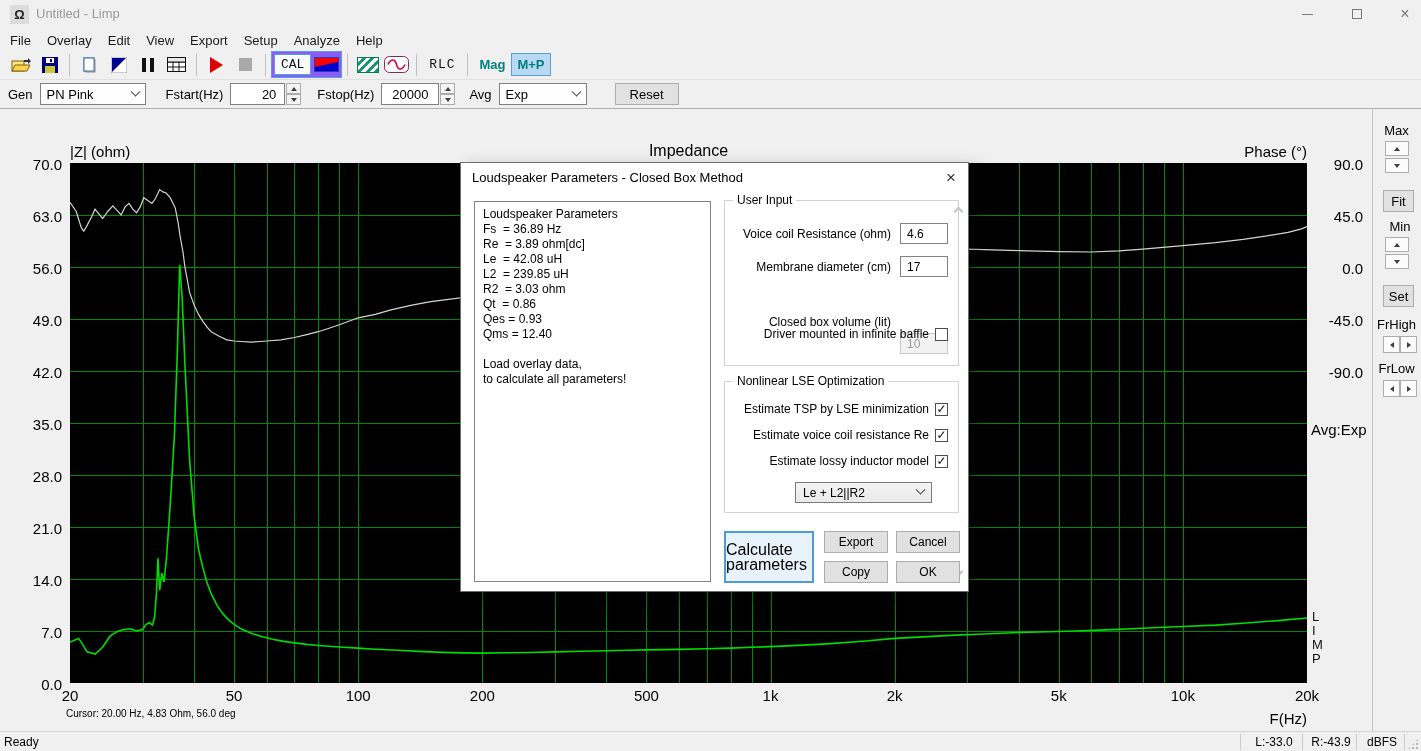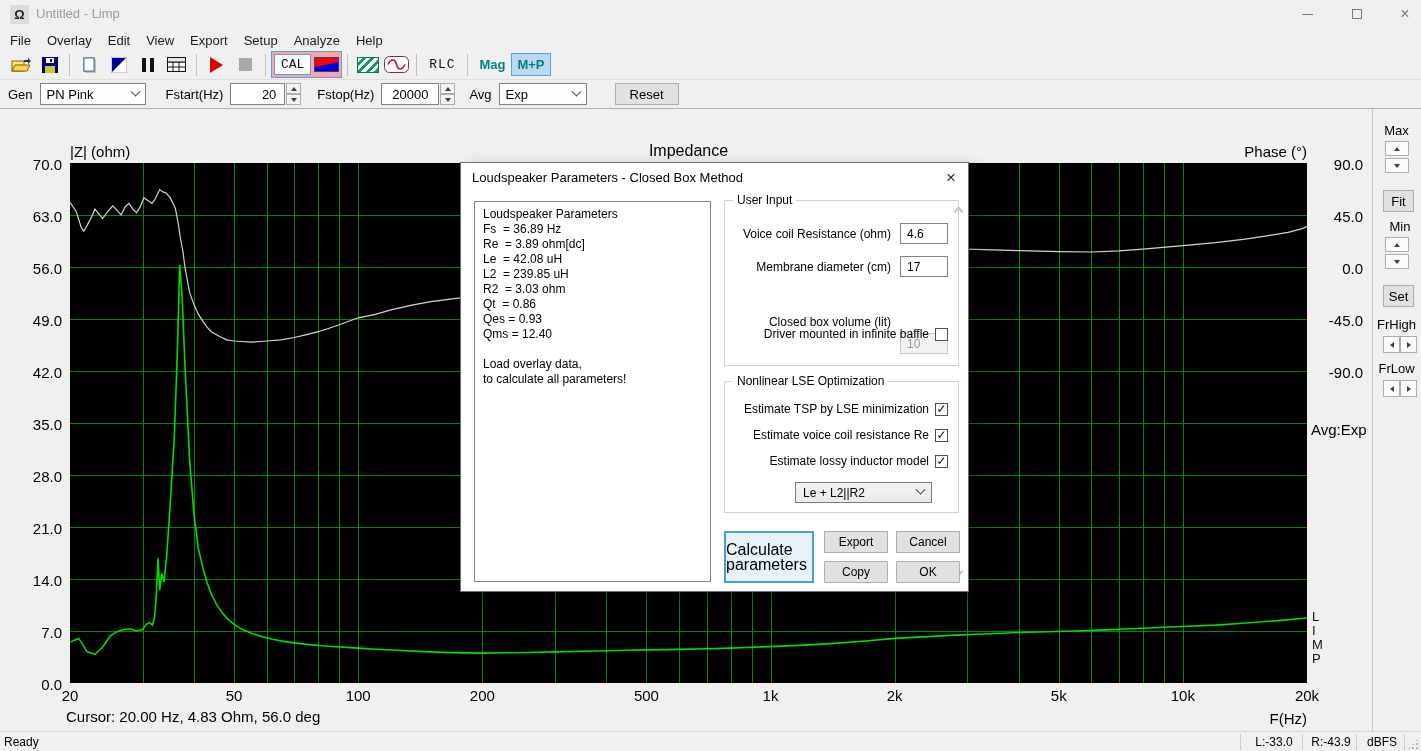--- a/index.html
+++ b/index.html
@@ -21,21 +21,21 @@
   .menubar { position:absolute; left:0; top:28px; width:100%; height:22px; background:#f0f0f0; display:flex; align-items:flex-end; padding-left:2px; }
   .menu-item { font-size:13px; color:#1a1a1a; padding:2px 8px; }
 
   
   .toolbar { position:absolute; left:0; top:50px; width:100%; height:30px; background:#f0f0f0; display:flex; align-items:center; padding-left:6px; border-bottom:1px solid #e0e0e0;}
   .tbtn { width:29px; height:25px; display:flex; align-items:center; justify-content:center; }
   .tsep { width:1px; height:22px; background:#c0c0c0; margin:0 5px; }
   .pause-bars { display:flex; gap:4px; } .pause-bars i { display:block; width:4px; height:14px; background:#111; }
   .play-tri { width:0; height:0; border-left:13px solid #e00000; border-top:8px solid transparent; border-bottom:8px solid transparent; }
   .stop-sq { width:13px; height:13px; background:#a9a9a9; }
-  .cal-group { display:flex; align-items:center; background:#fca5a5; border:1px solid #58a0dc; padding:1px 2px; height:27px; }
+  .cal-group { display:flex; align-items:center; background:#8b5cf6; border:1px solid #58a0dc; padding:1px 2px; height:27px; }
   .cal-btn { background:#f7fbfe; border:1px solid #58a0dc; padding:2px 6px; font-family:"Liberation Mono", monospace; font-size:13px; color:#111; margin-right:3px;}
   .redblue { width:25px; height:15px; background:linear-gradient(168deg,#ff0000 46%,#0000cc 54%); border:1px solid #2244aa; }
   .gicon { width:22px; height:16px; border:1px solid #0c7a50;
            background:repeating-linear-gradient(135deg,#ffffff 0 3px,#13996a 3px 6px); }
   .rlc-txt { font-family:"Liberation Mono", monospace; font-size:13px; color:#111; letter-spacing:1px;}
   .mag-txt { font-size:13px; font-weight:bold; color:#008080; }
   .mp-btn { font-size:13px; font-weight:bold; color:#008080; background:#b9d9f2; border:1px solid #58a0dc; padding:3px 5px; }
 
   
   .genbar { position:absolute; left:0; top:80px; width:100%; height:28px; background:#f0f0f0; display:flex; align-items:center; padding-left:8px; font-size:13px; }
@@ -54,21 +54,21 @@
   
   .mainpanel { position:absolute; left:0; top:108px; width:1421px; height:623px; background:#f0f0f0; border-top:1px solid #b0b0b0; }
   .rp-sep { position:absolute; left:1372px; top:0; width:1px; height:623px; background:#c6c6c6; }
   .plot { position:absolute; left:70px; top:54px; width:1237px; height:520px; background:#000; }
   .chart-title { position:absolute; top:33px; left:70px; width:1237px; text-align:center; font-size:16px; }
   .yl-title { position:absolute; top:34px; left:70px; font-size:15px; }
   .yr-title { position:absolute; top:34px; left:1155px; width:152px; text-align:right; font-size:15px; }
   .ytick { position:absolute; left:0; width:62px; text-align:right; font-size:15px; }
   .ptick { position:absolute; left:1309px; width:54px; text-align:right; font-size:15px; }
   .xtick { position:absolute; top:578px; transform:translateX(-50%); font-size:15px; }
-  .cursor-txt { position:absolute; left:66px; top:599px; font-size:15px; }
+  .cursor-txt { position:absolute; left:66px; top:599px; font-size:10px; }
   .fhz { position:absolute; left:1207px; top:601px; width:100px; text-align:right; font-size:15px; }
   .avgexp { position:absolute; left:1311px; top:312px; font-size:15px; }
   .limp-wm { position:absolute; left:1312px; top:501px; font-size:13px; line-height:14px; color:#111; }
 
   
   .rc-label { position:absolute; left:1372px; width:49px; text-align:center; font-size:13px; }
   .vspin { position:absolute; left:1385px; width:24px; display:flex; flex-direction:column; gap:2px; }
   .vspin b { height:15px; border:1px solid #adadad; background:#fbfbfb; display:flex; align-items:center; justify-content:center; }
   .hspin { position:absolute; left:1383px; width:34px; height:17px; display:flex; }
   .hspin b { flex:1; border:1px solid #adadad; background:#fbfbfb; display:flex; align-items:center; justify-content:center; }

